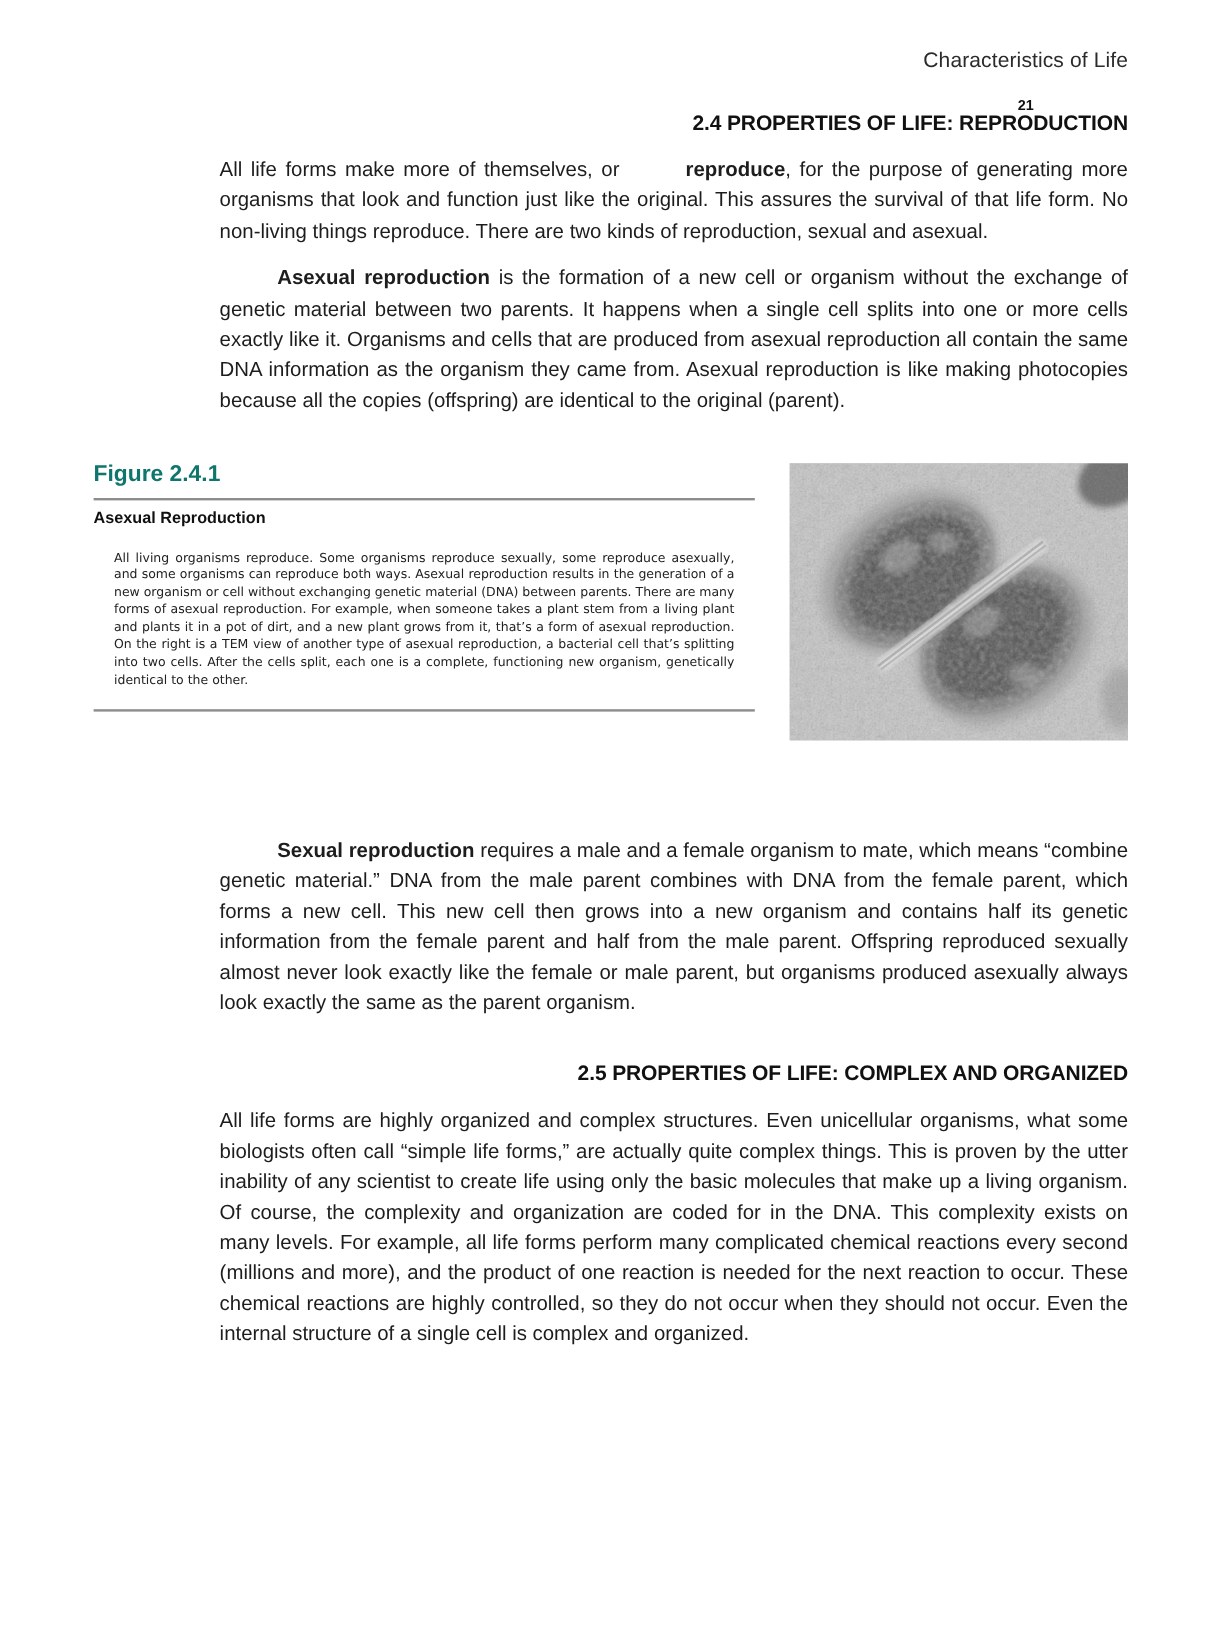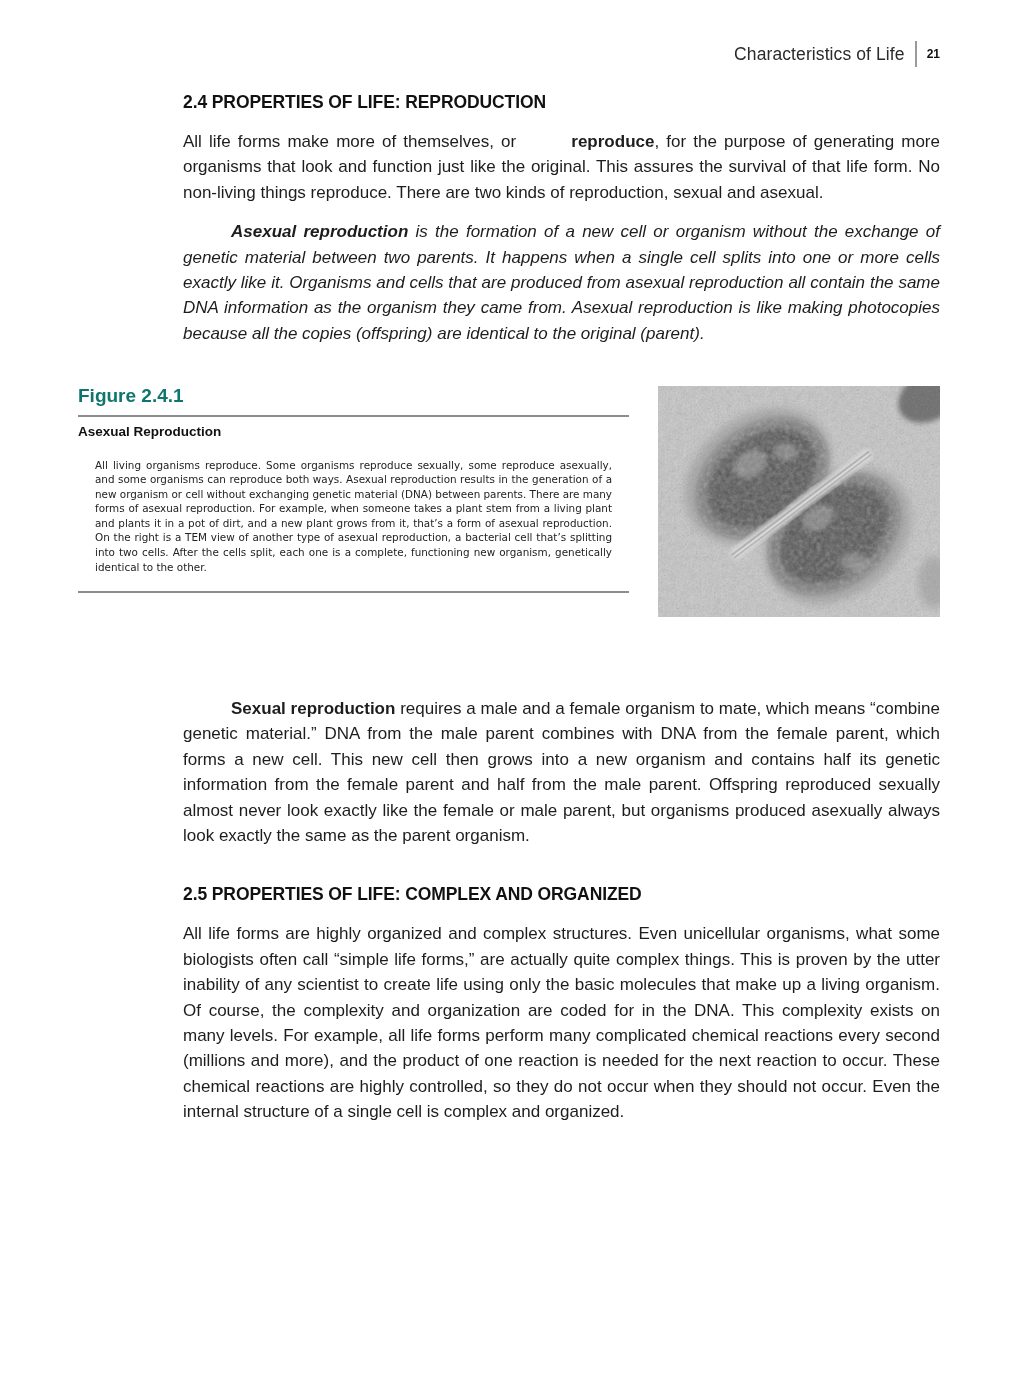--- a/index.html
+++ b/index.html
@@ -18,20 +18,21 @@
 
   
   .page-header {
     position: absolute;
     top: 40px;
     right: 84px;
     display: flex;
     align-items: center;
     gap: 10px;
     height: 28px;
+    flex-direction: column;
   }
   .header-title {
     font-size: 17.5px;
     color: #2b2b2b;
     letter-spacing: 0.1px;
     white-space: nowrap;
   }
   .header-divider {
     width: 2px;
     height: 26px;
@@ -50,36 +51,36 @@
     top: 92px;
     width: 757px;
   }
   .section-heading {
     font-size: 17.5px;
     font-weight: bold;
     color: #111111;
     letter-spacing: -0.1px;
     margin: 0 0 16px 0;
     line-height: 1.2;
+    text-align: right;
   }
   .section-heading.second {
     margin-top: 0;
   }
   p.body-text {
     font-size: 17px;
     line-height: 25.4px;
     color: #1d1d1d;
     margin: 0 0 14px 0;
     text-align: justify;
     text-justify: inter-word;
     hyphens: none;
   }
   p.body-text.last {
     margin-bottom: 0;
-    font-style: italic;
   }
   .lead-term {
     font-weight: bold;
     padding-left: 48px;
   }
 
   
   .figure-block {
     position: absolute;
     left: 78px;

